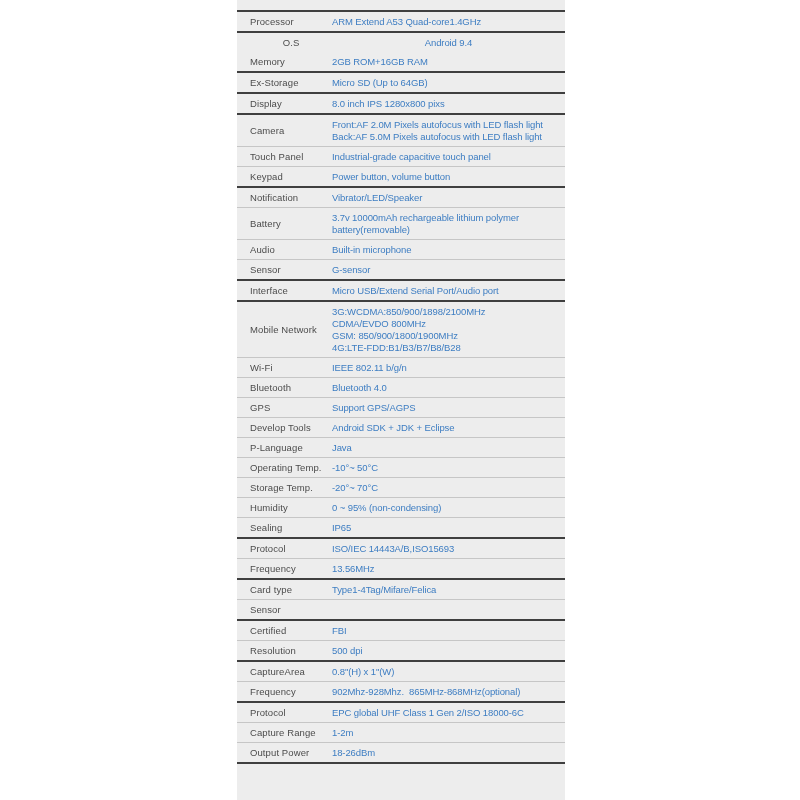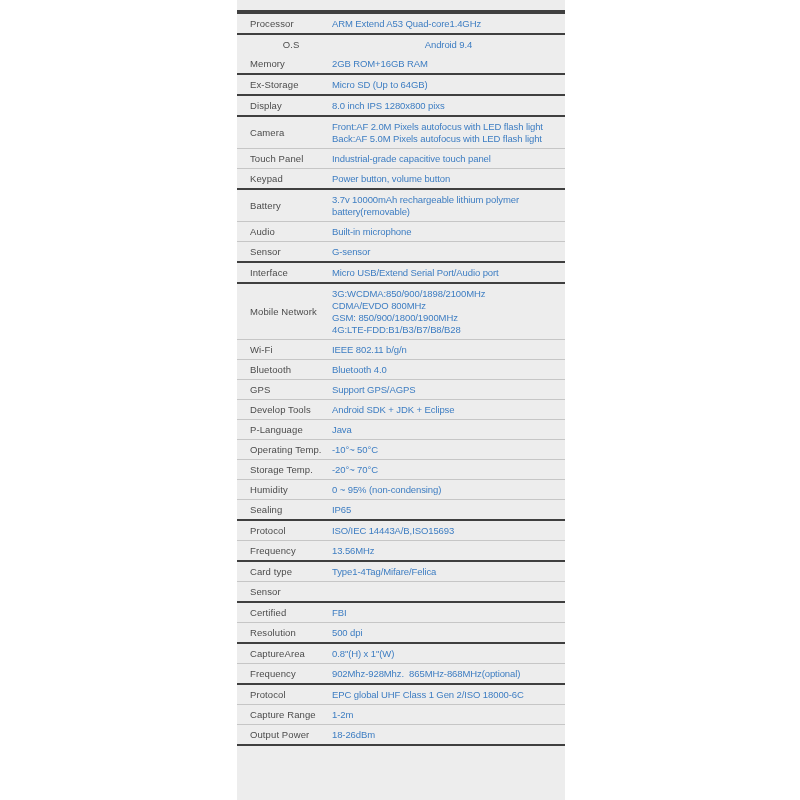--- a/index.html
+++ b/index.html
@@ -15,21 +15,21 @@
   .specs-panel {
     position: absolute;
     left: 237px;
     top: 0;
     width: 328px;
     height: 800px;
     background: #ededed;
   }
   .spec-table {
     margin-top: 10px;
-    border-top: 4px solid #404040;
+    border-top: 2px solid #404040;
   }
   .spec-row {
     display: flex;
     align-items: center;
     padding: 3.5px 0;
   }
   .spec-row.div-dark  { border-bottom: 2px solid #3f3f3f; }
   .spec-row.div-light { border-bottom: 1px solid #c6c6c6; }
   .spec-row.div-none  { border-bottom: 0; text-align: center; }
   .spec-label {
@@ -101,20 +101,26 @@
           <div class="value-line">Industrial-grade capacitive touch panel</div>
         </div>
       </div>
       <div class="spec-row div-dark">
         <div class="spec-label">Keypad</div>
         <div class="spec-value">
           <div class="value-line">Power button, volume button</div>
         </div>
       </div>
       <div class="spec-row div-light">
+        <div class="spec-label">Notification</div>
+        <div class="spec-value">
+          <div class="value-line">Vibrator/LED/Speaker</div>
+        </div>
+      </div>
+      <div class="spec-row div-light">
         <div class="spec-label">Battery</div>
         <div class="spec-value">
           <div class="value-line">3.7v 10000mAh rechargeable lithium polymer</div>
           <div class="value-line">battery(removable)</div>
         </div>
       </div>
       <div class="spec-row div-light">
         <div class="spec-label">Audio</div>
         <div class="spec-value">
           <div class="value-line">Built-in microphone</div>

